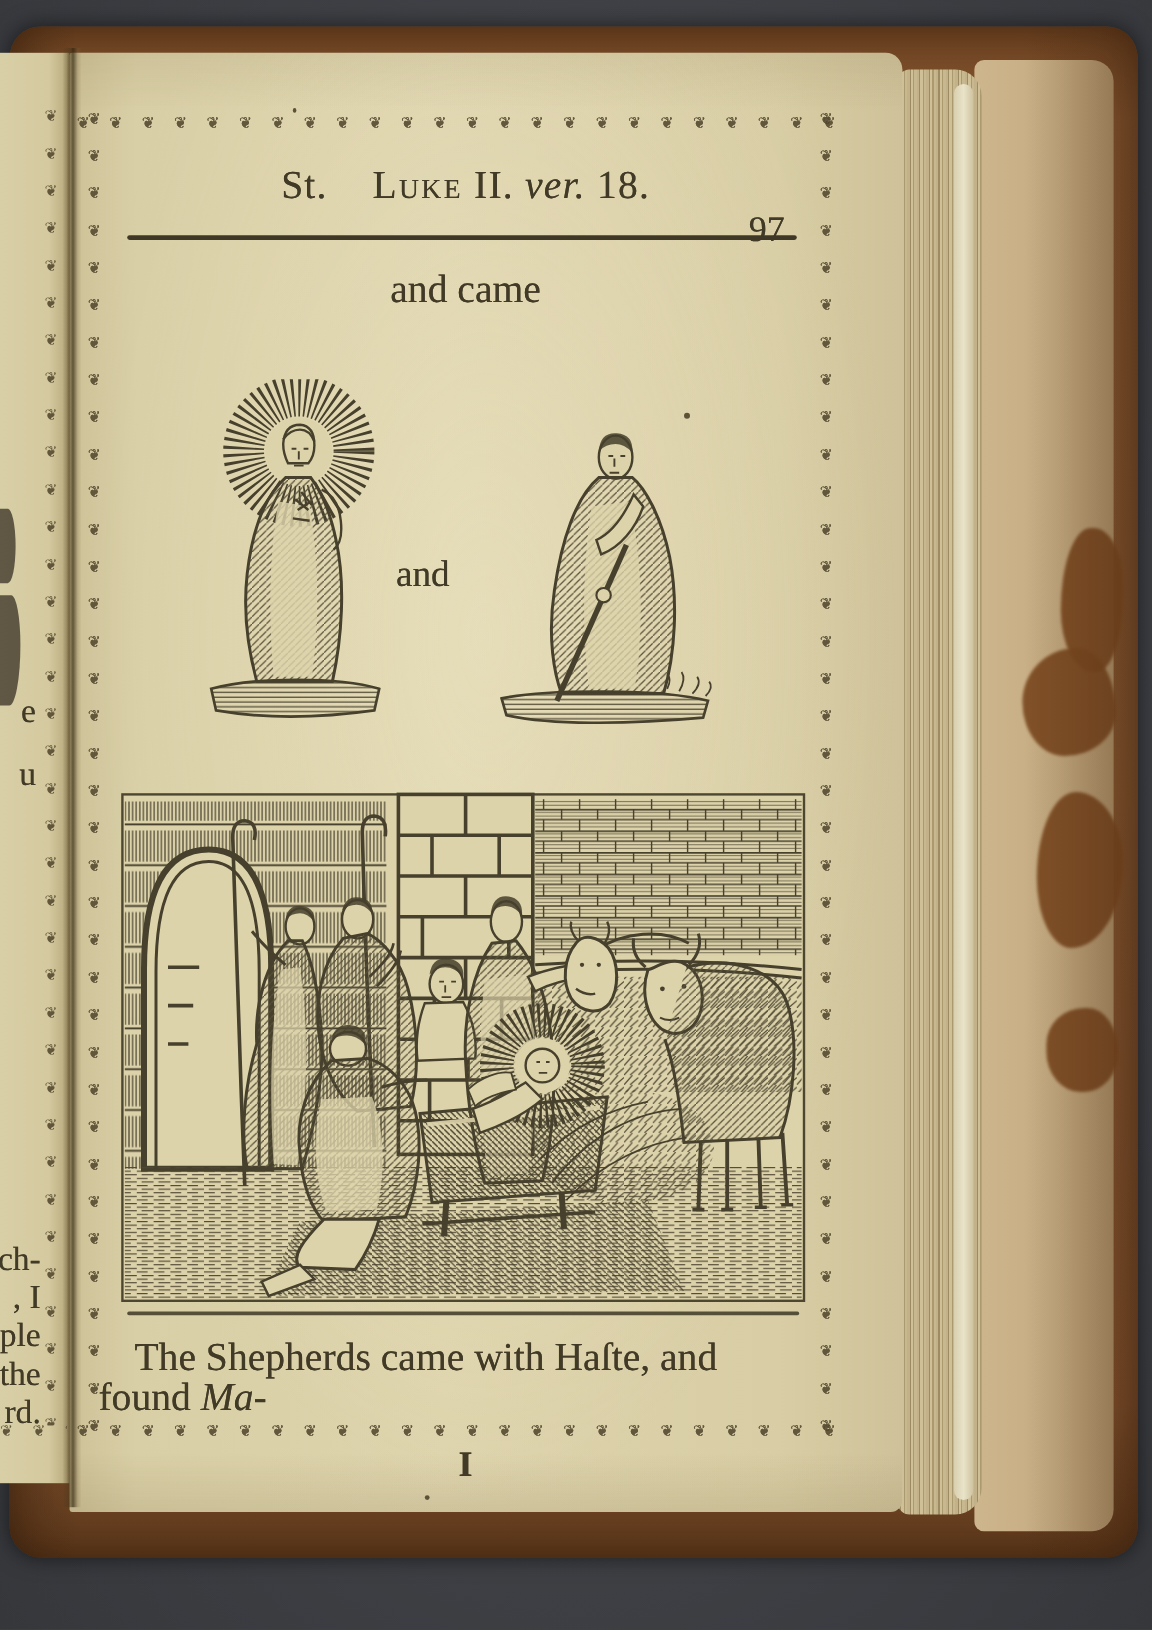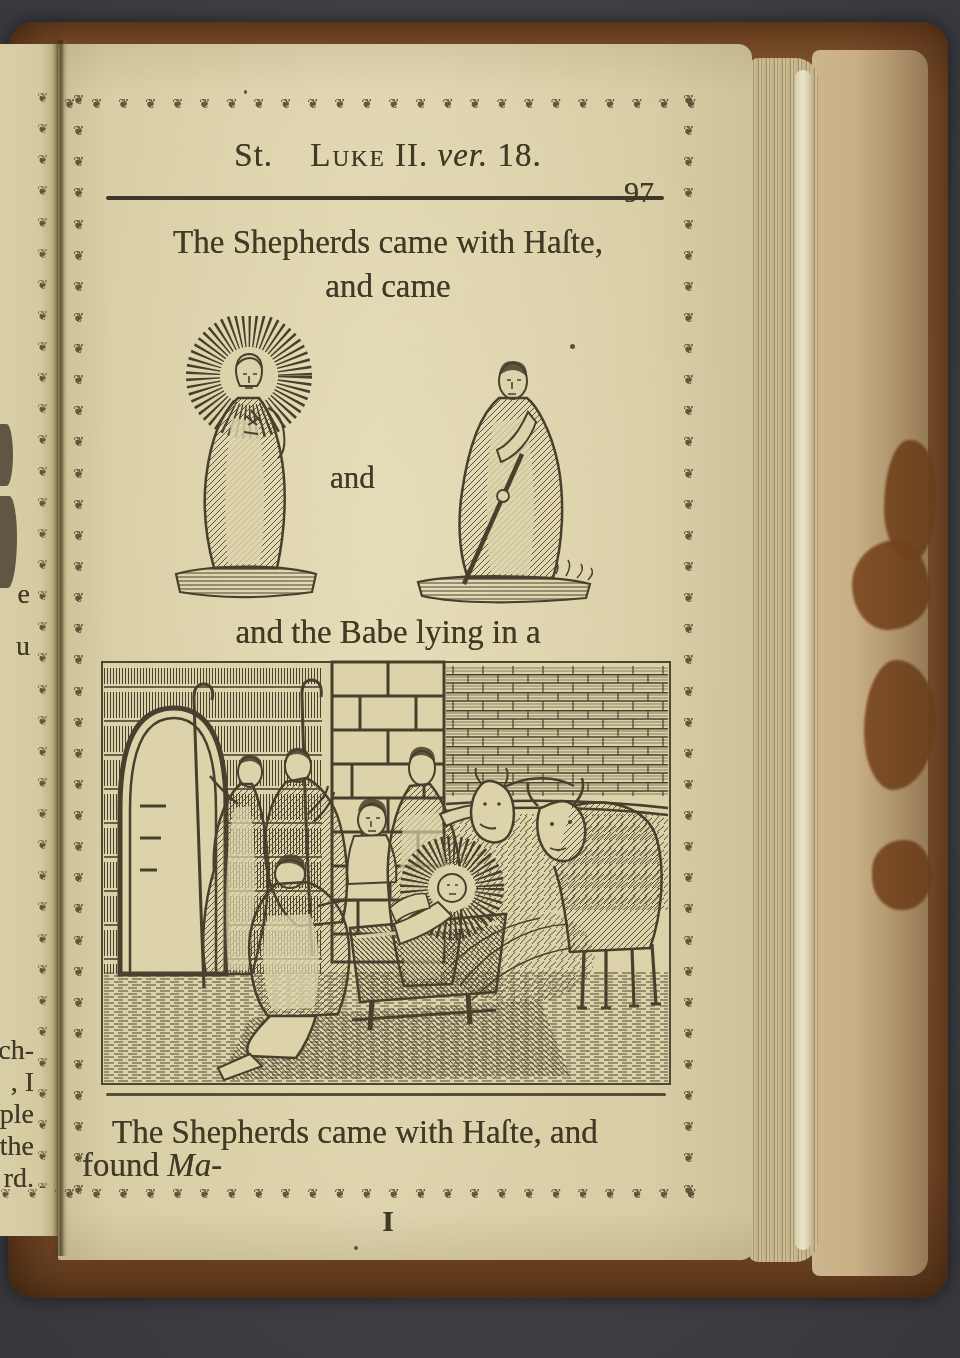--- a/index.html
+++ b/index.html
@@ -133,21 +133,20 @@
     <div class="orn orn-h orn-top">❦ ❦ ❦ ❦ ❦ ❦ ❦ ❦ ❦ ❦ ❦ ❦ ❦ ❦ ❦ ❦ ❦ ❦ ❦ ❦ ❦ ❦ ❦ ❦ ❦ ❦ ❦ ❦ ❦ ❦ ❦ ❦ ❦</div>
     <div class="orn orn-h orn-bottom">❦ ❦ ❦ ❦ ❦ ❦ ❦ ❦ ❦ ❦ ❦ ❦ ❦ ❦ ❦ ❦ ❦ ❦ ❦ ❦ ❦ ❦ ❦ ❦ ❦ ❦ ❦ ❦ ❦ ❦ ❦ ❦ ❦</div>
     <div class="orn orn-v orn-left">❦ ❦ ❦ ❦ ❦ ❦ ❦ ❦ ❦ ❦ ❦ ❦ ❦ ❦ ❦ ❦ ❦ ❦ ❦ ❦ ❦ ❦ ❦ ❦ ❦ ❦ ❦ ❦ ❦ ❦ ❦ ❦ ❦ ❦ ❦ ❦ ❦ ❦ ❦ ❦ ❦ ❦ ❦ ❦ ❦ ❦ ❦ ❦ ❦ ❦ ❦ ❦ ❦ ❦ ❦ ❦</div>
     <div class="orn orn-v orn-right">❦ ❦ ❦ ❦ ❦ ❦ ❦ ❦ ❦ ❦ ❦ ❦ ❦ ❦ ❦ ❦ ❦ ❦ ❦ ❦ ❦ ❦ ❦ ❦ ❦ ❦ ❦ ❦ ❦ ❦ ❦ ❦ ❦ ❦ ❦ ❦ ❦ ❦ ❦ ❦ ❦ ❦ ❦ ❦ ❦ ❦ ❦ ❦ ❦ ❦ ❦ ❦ ❦ ❦ ❦ ❦</div>
 
     <div class="header-row"><span>St. </span><span class="sc">Luke</span><span> II. </span><span class="it">ver.</span><span> 18.</span></div>
     <div class="pageno">97</div>
     <div class="rule1"></div>
 
     <div class="title-block">
-      <div>The Shepherds came with Haſte,</div>
       <div>and came</div>
     </div>
 
     <div class="fig" style="left:92px;top:272px;">
       <svg width="192" height="290" viewBox="0 0 192 290" aria-label="Woodcut of Mary with radiant halo, hands clasped">
         <circle cx="99" cy="60" r="46" fill="none" stroke="#46402c" stroke-width="34" stroke-dasharray="2 3.4"></circle>
         <circle cx="99" cy="60" r="28" fill="#ddd3ab"></circle>
         <path d="M86 54 Q87 38 100 38 Q112 39 112 55 Q112 64 107 70 L90 70 Q86 62 86 54 Z" fill="#ddd3ab" stroke="#46402c" stroke-width="2"></path>
         <path d="M86 50 Q92 42 100 42 Q108 42 112 52" fill="none" stroke="#46402c" stroke-width="2"></path>
         <path d="M93 58 h4 M103 58 h4 M99 60 v7 M95 72 h8" stroke="#46402c" stroke-width="1.6" fill="none"></path>
@@ -169,21 +168,20 @@
         <path d="M99 48 C80 64 68 100 62 142 C56 182 62 212 68 228 L153 228 C163 194 165 150 158 114 C151 80 137 56 127 48 Z" fill="url(#pD)" stroke="#46402c" stroke-width="2.5"></path>
         <path d="M93 72 C85 122 85 182 91 224 L129 224 C137 172 135 117 125 68 Z" fill="#ddd3ab" opacity=".78"></path>
         <path d="M128 62 C120 80 110 94 97 100 L101 112 C117 106 130 90 136 72 Z" fill="#ddd3ab" stroke="#46402c" stroke-width="2"></path>
         <line x1="64" y1="234" x2="122" y2="104" stroke="#46402c" stroke-width="4.5"></line>
         <circle cx="103" cy="146" r="6" fill="#ddd3ab" stroke="#46402c" stroke-width="1.8"></circle>
         <path d="M18 232 C56 224 152 224 190 234 L186 248 C120 254 58 254 22 246 Z" fill="url(#pH)" stroke="#46402c" stroke-width="2.2"></path>
         <path d="M166 226 q6 -10 2 -16 M177 228 q8 -8 4 -14 M156 224 q4 -8 0 -12 M188 230 q7 -7 3 -12" stroke="#46402c" stroke-width="1.5" fill="none"></path>
       </svg>
     </div>
 
-    <div class="babe-line">and the Babe lying in a</div>
 
     <div class="fig" style="left:42px;top:612px;">
       <svg width="572" height="432" viewBox="0 0 572 432" aria-label="Woodcut of the Nativity: shepherds, Mary and oxen around the Babe in a manger">
         <rect x="2" y="6" width="568" height="422" fill="#ddd3ab" stroke="#46402c" stroke-width="2" opacity=".95"></rect>
         <path d="M4 12 H222 V318 H4 Z" fill="url(#pWall)"></path>
         <rect x="346" y="10" width="222" height="130" fill="url(#pBrickRow)"></rect>
         <path d="M346 148 Q460 140 568 152 M346 155 Q460 147 568 159" stroke="#46402c" stroke-width="2.5" fill="none"></path>
         <rect x="346" y="158" width="222" height="96" fill="url(#pHay)"></rect>
         <path d="M20 318 V152 Q20 52 74 52 Q126 52 126 152 V318 Z" fill="#ddd3ab" stroke="#46402c" stroke-width="5"></path>
         <path d="M30 318 V154 Q30 62 74 62 Q116 62 116 154 V318" fill="none" stroke="#46402c" stroke-width="2.5"></path>

